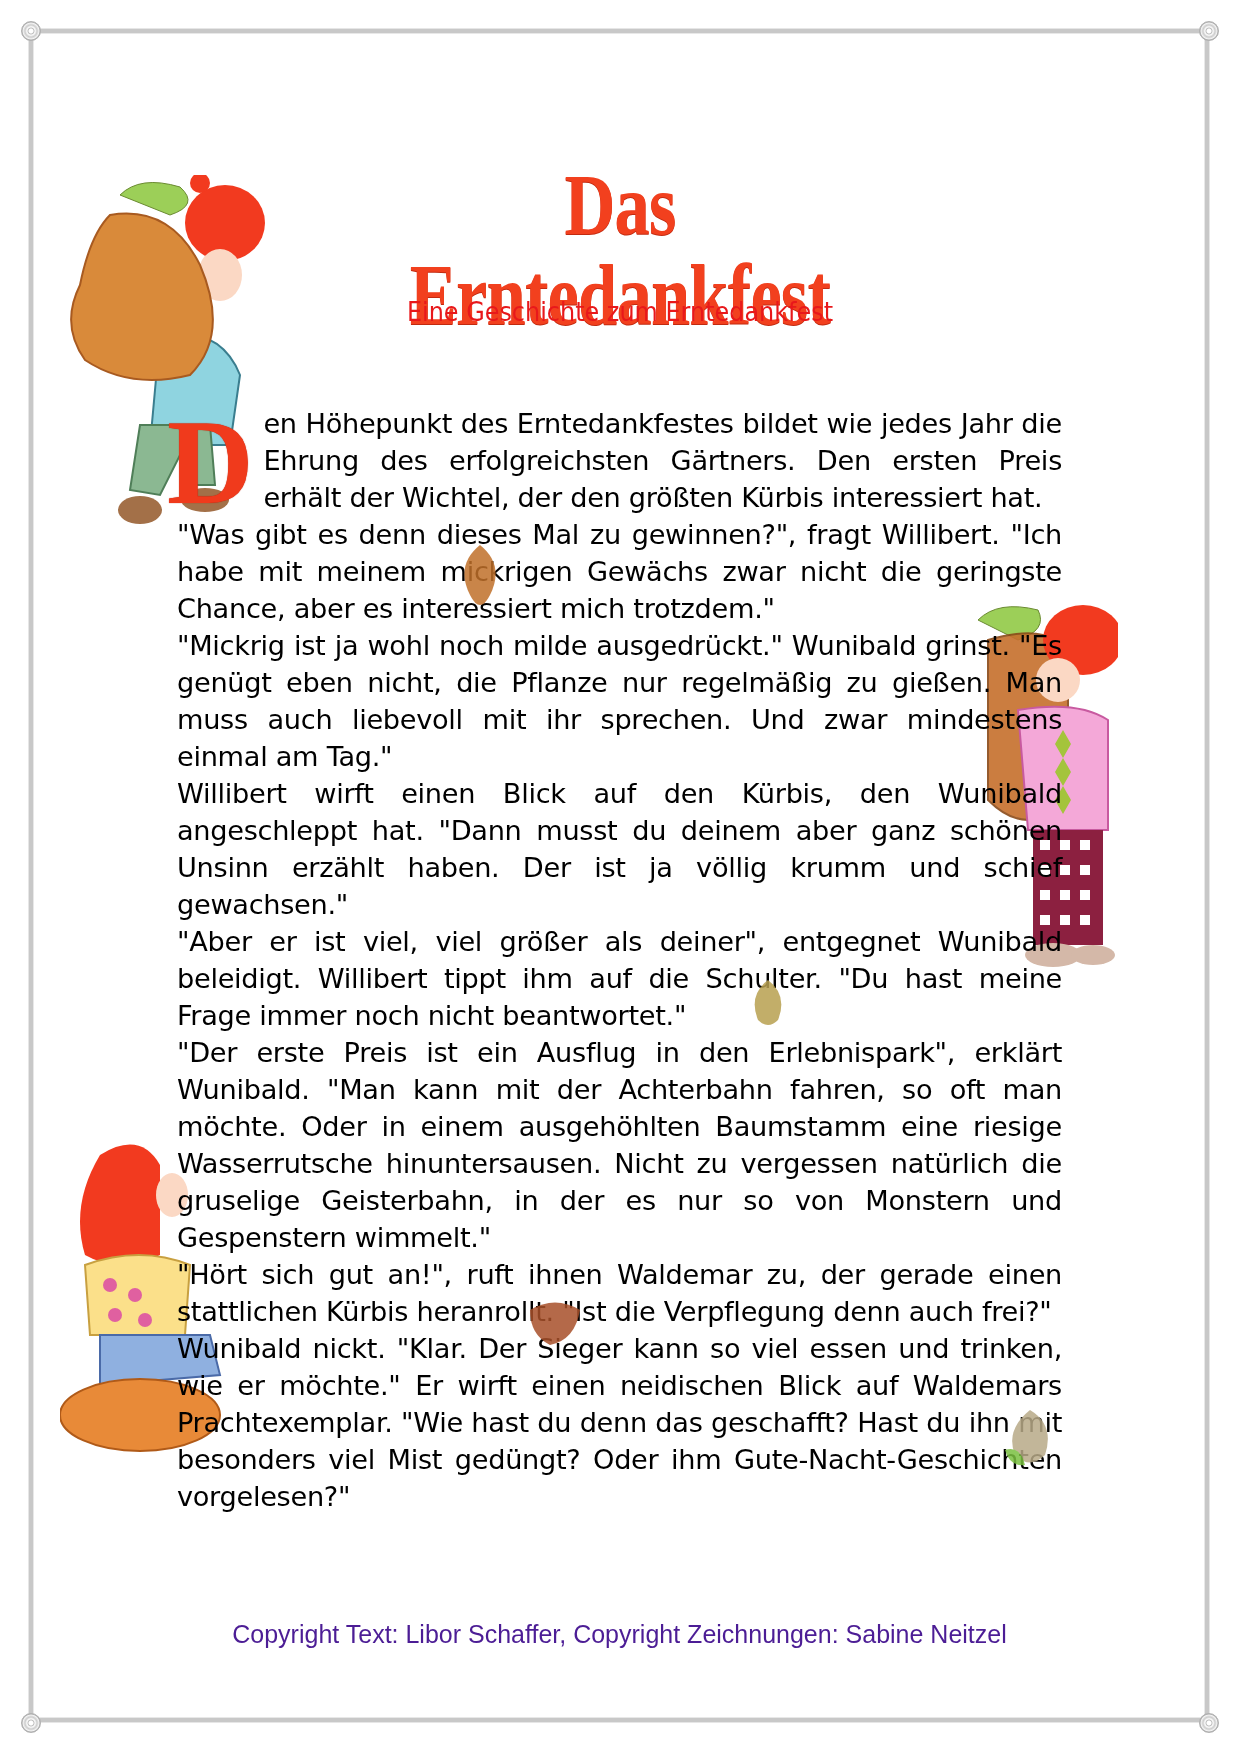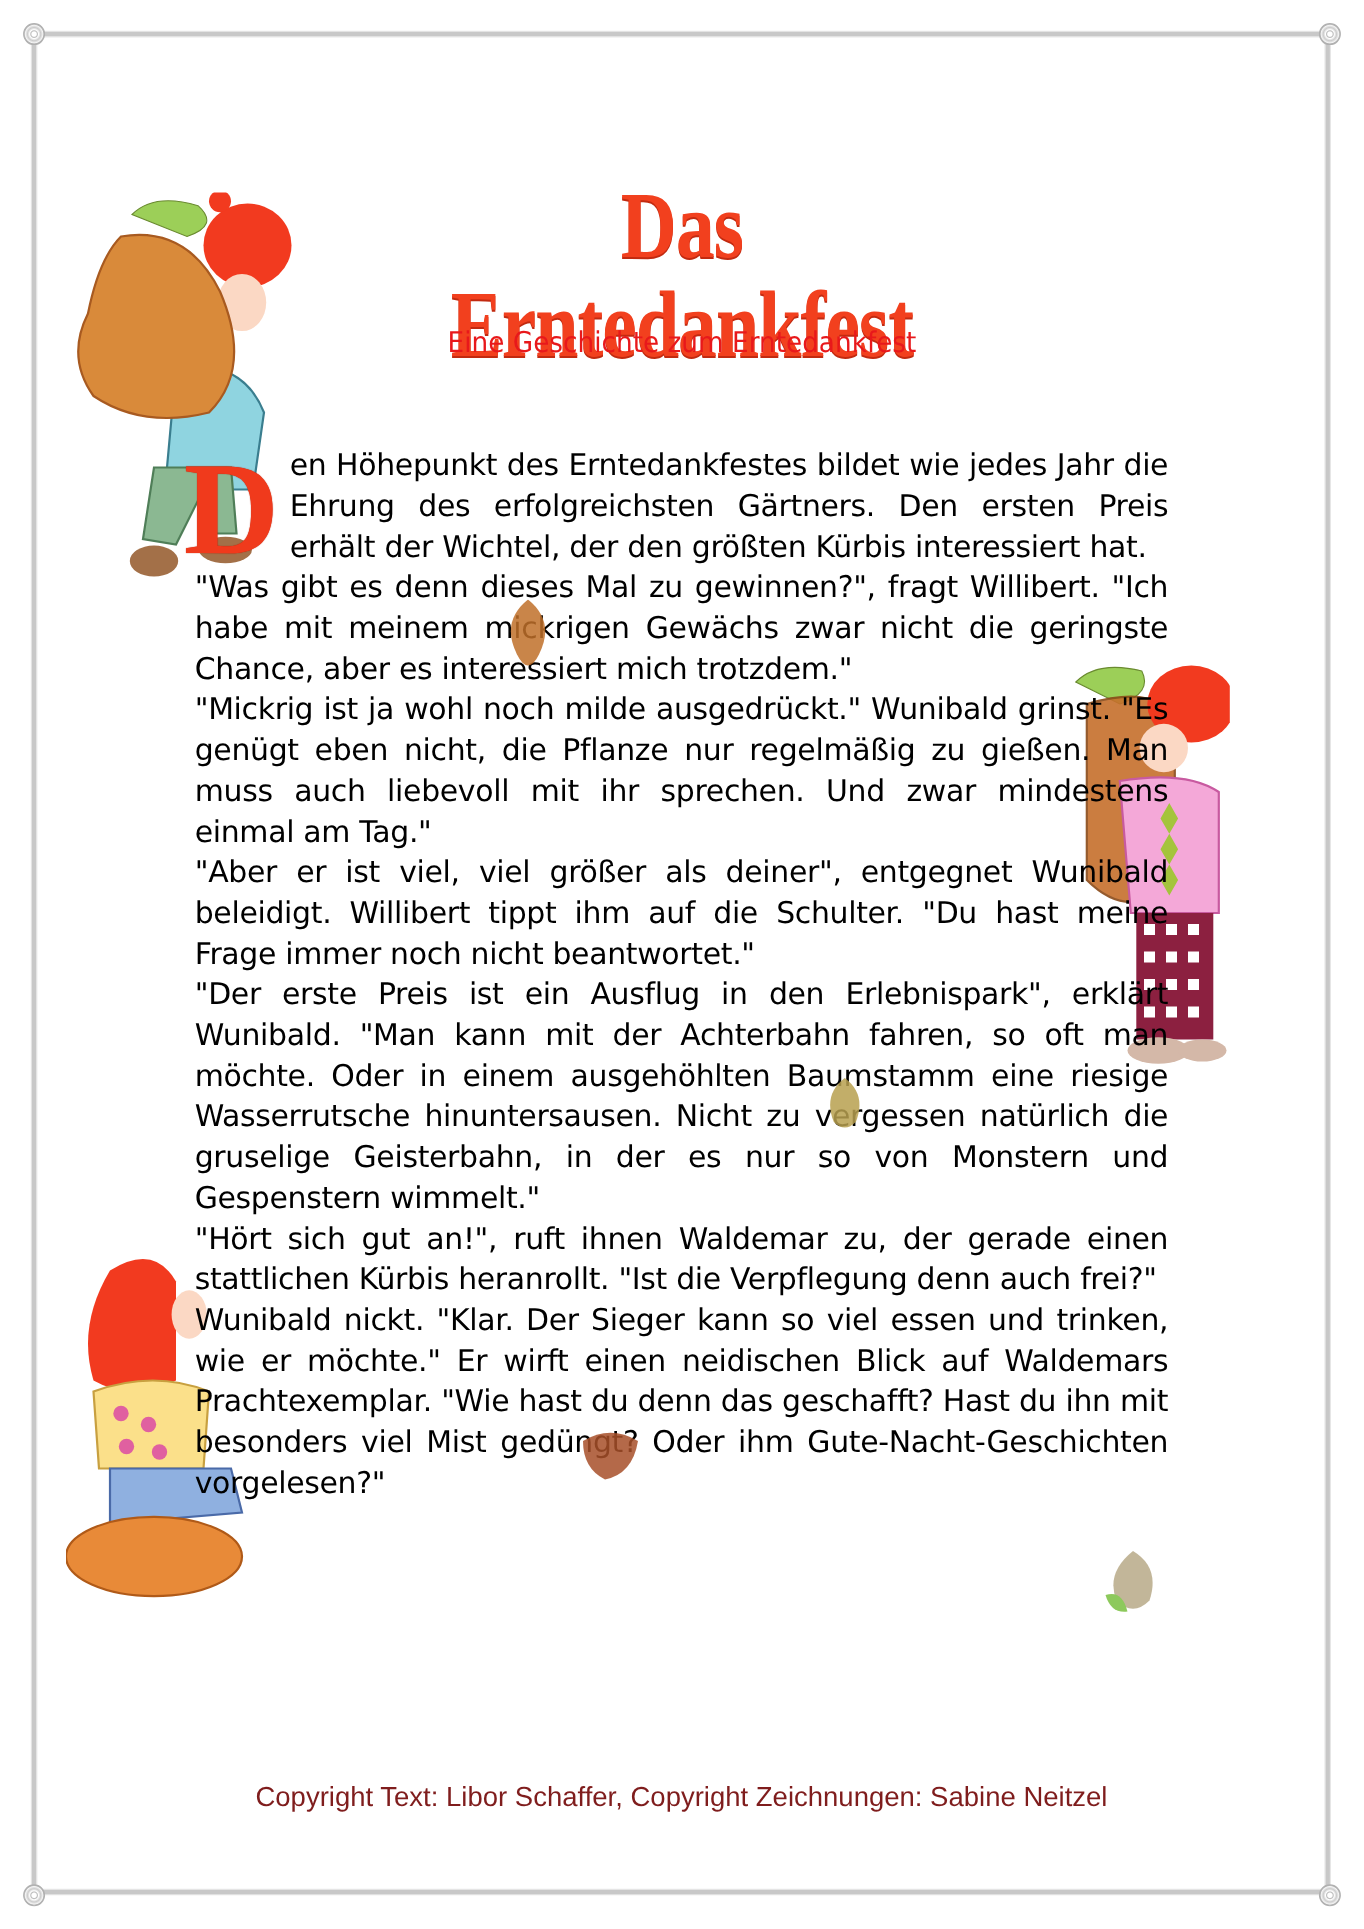--- a/index.html
+++ b/index.html
@@ -43,21 +43,21 @@
   }
   .story p { margin: 0; position: relative; z-index: 2; }
   .dropcap {
     float: left; font-family: "Liberation Serif", serif; font-size: 120px; line-height: 100px;
     color: #f03a1c; margin: 8px 10px 0 -10px; font-weight: bold;
     text-shadow: 0 0 1px #b01a00;
   }
 
   .copyright {
     position: absolute; left: 177px; top: 1620px; width: 885px; text-align: center;
-    font-family: "Liberation Sans", sans-serif; font-size: 25px; color: #7f1d1d;
+    font-family: "Liberation Sans", sans-serif; font-size: 25px; color: #4c1d95;
   }
 
   .illus { position: absolute; z-index: 1; }
   .illus svg { display: block; }
   .leaf { position: absolute; z-index: 3; opacity: 0.85; }
 </style>
 </head>
 <body>
 
 <div class="frame"></div>
@@ -146,19 +146,20 @@
     </svg>
 </div>
 
 <div class="title">Das Erntedankfest</div>
 <div class="subtitle">Eine Geschichte zum Erntedankfest</div>
 
 <div class="story">
   <p><span class="dropcap">D</span><span>en Höhepunkt des Erntedankfestes bildet wie jedes Jahr die Ehrung des erfolgreichsten Gärtners. Den ersten Preis erhält der Wichtel, der den größten Kürbis interessiert hat.</span></p>
   <p>"Was gibt es denn dieses Mal zu gewinnen?", fragt Willibert. "Ich habe mit meinem mickrigen Gewächs zwar nicht die geringste Chance, aber es interessiert mich trotzdem."</p>
   <p>"Mickrig ist ja wohl noch milde ausgedrückt." Wunibald grinst. "Es genügt eben nicht, die Pflanze nur regelmäßig zu gießen. Man muss auch liebevoll mit ihr sprechen. Und zwar mindestens einmal am Tag."</p>
+  <p>Willibert wirft einen Blick auf den Kürbis, den Wunibald angeschleppt hat. "Dann musst du deinem aber ganz schönen Unsinn erzählt haben. Der ist ja völlig krumm und schief gewachsen."</p>
   <p>"Aber er ist viel, viel größer als deiner", entgegnet Wunibald beleidigt. Willibert tippt ihm auf die Schulter. "Du hast meine Frage immer noch nicht beantwortet."</p>
   <p>"Der erste Preis ist ein Ausflug in den Erlebnispark", erklärt Wunibald. "Man kann mit der Achterbahn fahren, so oft man möchte. Oder in einem ausgehöhlten Baumstamm eine riesige Wasserrutsche hinuntersausen. Nicht zu vergessen natürlich die gruselige Geisterbahn, in der es nur so von Monstern und Gespenstern wimmelt."</p>
   <p>"Hört sich gut an!", ruft ihnen Waldemar zu, der gerade einen stattlichen Kürbis heranrollt. "Ist die Verpflegung denn auch frei?"</p>
   <p>Wunibald nickt. "Klar. Der Sieger kann so viel essen und trinken, wie er möchte." Er wirft einen neidischen Blick auf Waldemars Prachtexemplar. "Wie hast du denn das geschafft? Hast du ihn mit besonders viel Mist gedüngt? Oder ihm Gute-Nacht-Geschichten vorgelesen?"</p>
 </div>
 
 <div class="copyright">Copyright Text: Libor Schaffer, Copyright Zeichnungen: Sabine Neitzel</div>
 
 </body></html>

